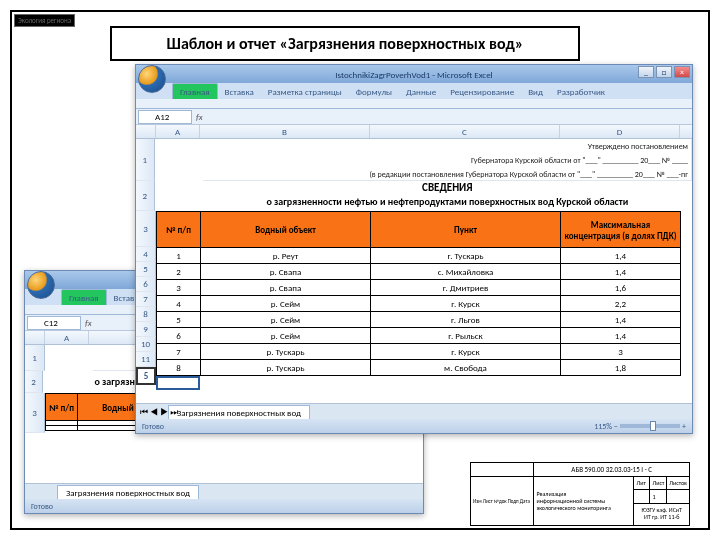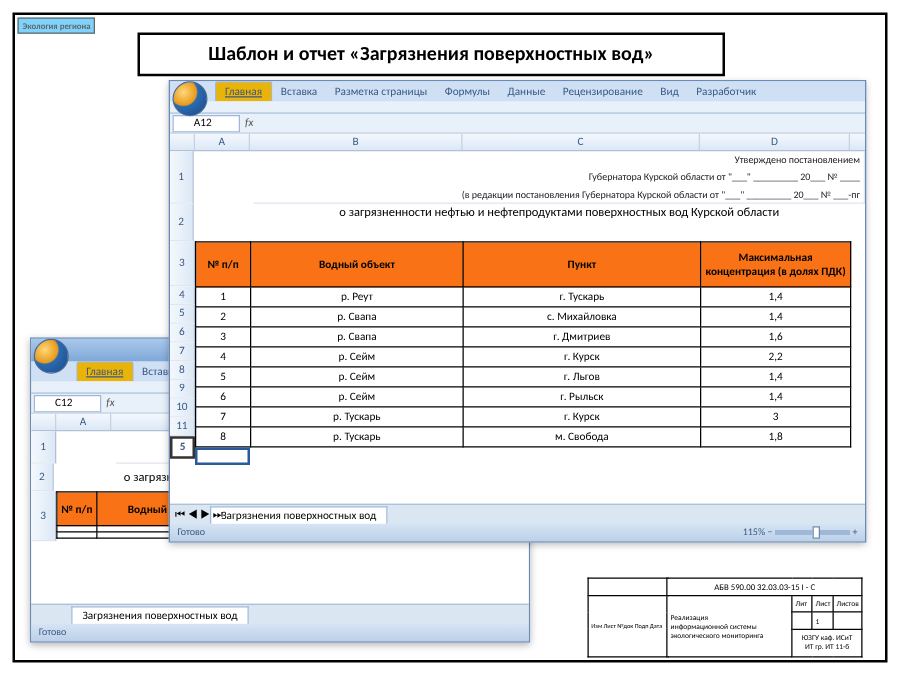--- a/index.html
+++ b/index.html
@@ -18,22 +18,21 @@
     left: 10px; top: 10px; right: 10px; bottom: 10px;
     border: 2px solid #000;
   }
   .corner-tag {
     position: absolute;
     left: 14px; top: 14px;
     border: 1px solid #666;
     padding: 1px 3px;
     font-size: 7px;
     color: #666;
-    background: #7dd3fc;
-    font-weight: bold;
+    background: #000000;
   }
   .title-box {
     position: absolute;
     left: 110px; top: 26px;
     width: 470px;
     border: 2px solid #000;
     text-align: center;
     padding: 6px 8px;
     font-size: 16px;
     font-weight: bold;
@@ -81,25 +80,24 @@
     padding-left: 36px;
     font-size: 9px;
     color: #3a5a85;
     align-items: flex-end;
   }
   .ribbon-tabs span {
     padding: 2px 7px;
     cursor: pointer;
   }
   .ribbon-tabs span.active {
-    background: #eab308;
+    background: #22c55e;
     border: 1px solid #9fb8d8;
     border-bottom: none;
     border-radius: 2px 2px 0 0;
-    text-decoration: underline;
   }
   .ribbon-body {
     height: 10px;
     background: #e8f0fa;
     border-bottom: 1px solid #9fb8d8;
   }
   .namebox-row {
     height: 16px;
     background: #e8f0fa;
     display: flex;
@@ -156,21 +154,21 @@
     border-right: 1px solid #e0e6ef;
     border-bottom: 1px solid #e0e6ef;
     padding: 0 3px;
     line-height: 14px;
     height: 14px;
     font-size: 9px;
     margin-left: 48px;
   }
   .docline { text-align: right; font-size: 8px; color:#222; }
   .doc-title { text-align: center; font-weight: bold; font-size: 11px; }
-  .doc-sub { text-align: center; font-weight: normal; font-size: 10px; }
+  .doc-sub { text-align: center; font-weight: bold; font-size: 10px; }
   table.data {
     border-collapse: collapse;
     width: 100%;
     table-layout: fixed;
   }
   table.data th, table.data td {
     border: 1px solid #000;
     font-size: 9px;
     text-align: center;
     padding: 2px 3px;
@@ -294,20 +292,28 @@
   </div>
   <div class="sheet-tabs">
     <div class="stab">Загрязнения поверхностных вод</div>
   </div>
   <div class="status-bar">
     <span>Готово</span>
   </div>
 </div>
 
 <div class="excel-window" style="left:135px; top:64px; width:558px; height:370px;">
+  <div class="win-title">
+    <span>IstochnikiZagrPoverhVod1 - Microsoft Excel</span>
+    <div class="win-ctrls">
+      <span>_</span>
+      <span>□</span>
+      <span class="close">×</span>
+    </div>
+  </div>
   <div class="orb"></div>
   <div class="ribbon-tabs">
     <span class="active">Главная</span>
     <span>Вставка</span>
     <span>Разметка страницы</span>
     <span>Формулы</span>
     <span>Данные</span>
     <span>Рецензирование</span>
     <span>Вид</span>
     <span>Разработчик</span>
@@ -332,20 +338,21 @@
         <div class="cell" style="width:524px;height:42px;border-bottom:1px solid #e0e6ef">
           <div class="docline">Утверждено постановлением</div>
           <div class="docline">Губернатора Курской области от "___" _________ 20___ № ____</div>
           <div class="docline">(в редакции постановления Губернатора Курской области от "___" _________ 20___ № ___-пг</div>
         </div>
       </div>
 
       <div class="grow" style="height:30px">
         <div class="row-head" style="height:30px;line-height:30px">2</div>
         <div class="cell" style="width:524px;height:30px;border:none">
+          <div class="doc-title">СВЕДЕНИЯ</div>
           <div class="doc-sub">о загрязненности нефтью и нефтепродуктами поверхностных вод Курской области</div>
         </div>
       </div>
 
       <div class="grow">
         <div style="display:flex;flex-direction:column">
           <div class="row-head" style="height:36px;line-height:36px">3</div>
           <div class="row-head">4</div>
           <div class="row-head">5</div>
           <div class="row-head">6</div>

